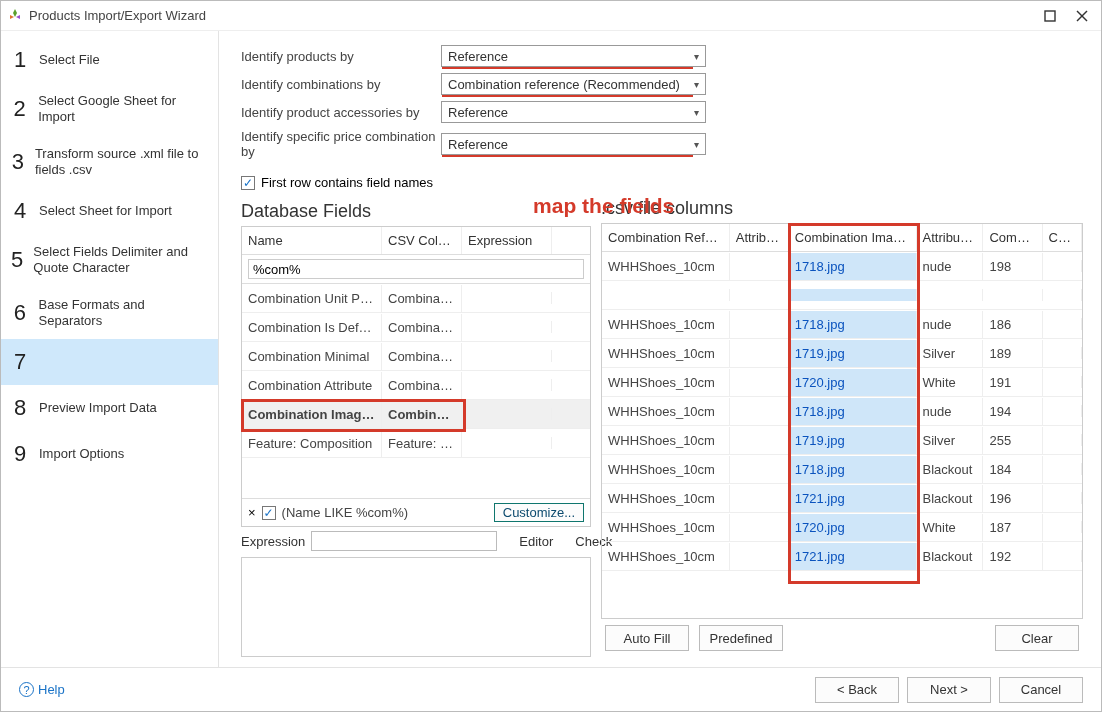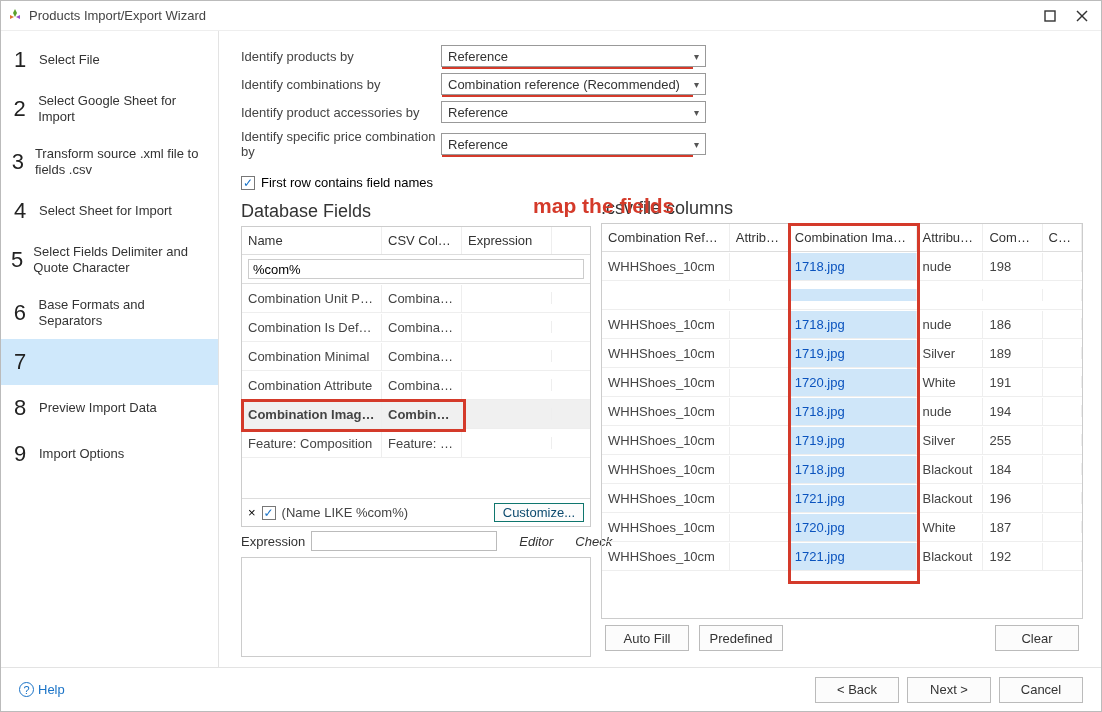--- a/index.html
+++ b/index.html
@@ -40,21 +40,21 @@
   .dbf-c2 { width: 80px; }
   .dbf-c3 { width: 90px; }
   .dbf-filter { padding: 4px 6px; display:flex; align-items:center; gap:4px; border-bottom:1px solid #ddd;}
   .dbf-filter input { width: 100%; border:1px solid #ccc; height:20px; padding:0 4px;}
   .filterbar { display:flex; align-items:center; gap:6px; padding:4px 6px; border-top:1px solid #ddd;}
   .filterbar .txt { color:#444;}
   .btn-small { border:1px solid #0f766e; background:#fcfcfc; padding:1px 8px; cursor:pointer; color:#0c4a6e;}
   .expr-row { display:flex; align-items:center; gap:6px; padding:4px 0;}
   .expr-row input { flex:1; border:1px solid #bbb; height:20px; padding:0 4px;}
   .expr-lbl { color:#333;}
-  .expr-editor { color:#333; cursor:pointer; margin-left:16px;font-style:italic;}
+  .expr-editor { color:#333; cursor:pointer; margin-left:16px;}
   .expr-area { flex:0 0 100px; border:1px solid #ccc; margin-top:2px;}
   .csv-c { width: 130px; }
   .csv-c.attr  { width: 60px;}
   .csv-c.attrc { width: 68px;}
   .csv-c.qty   { width: 60px;}
   .csv-c.com   { width: 40px;}
   .csv-c.img-col   { width: 130px; }
   .csv-head-img { background:#fff;}
   .csv-link { color:#0a53be; }
   .csv-img-cell { background:#cfe6f9;}

